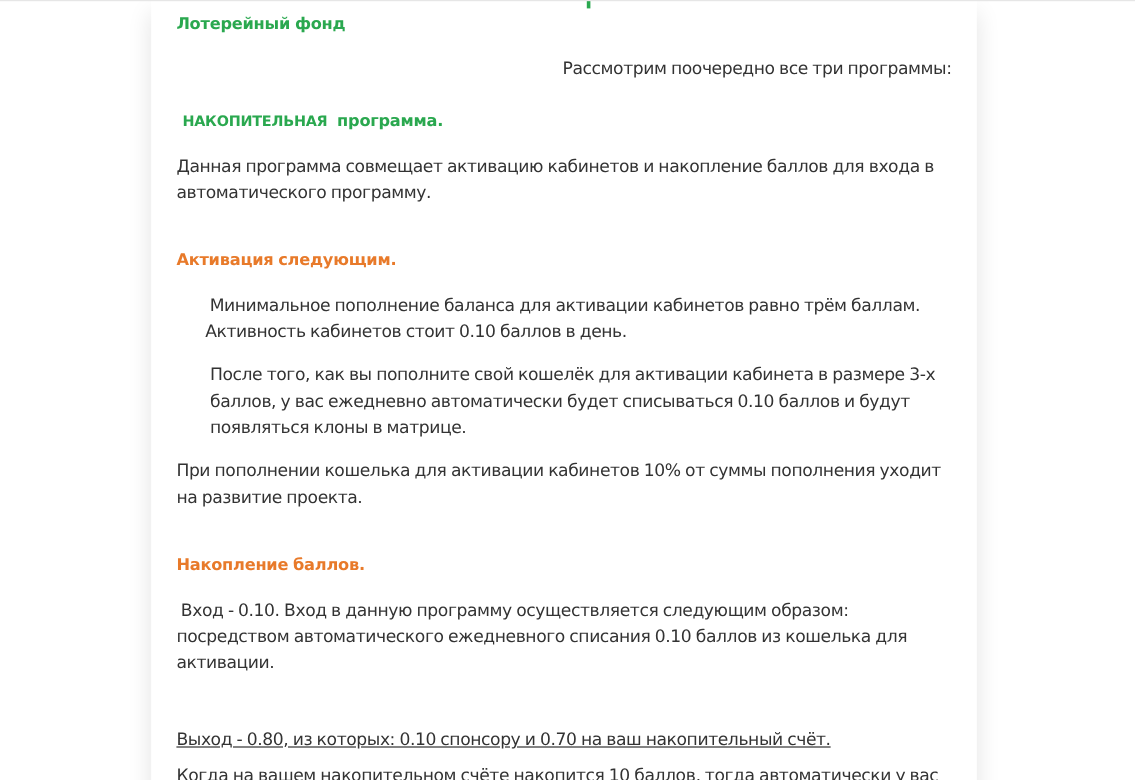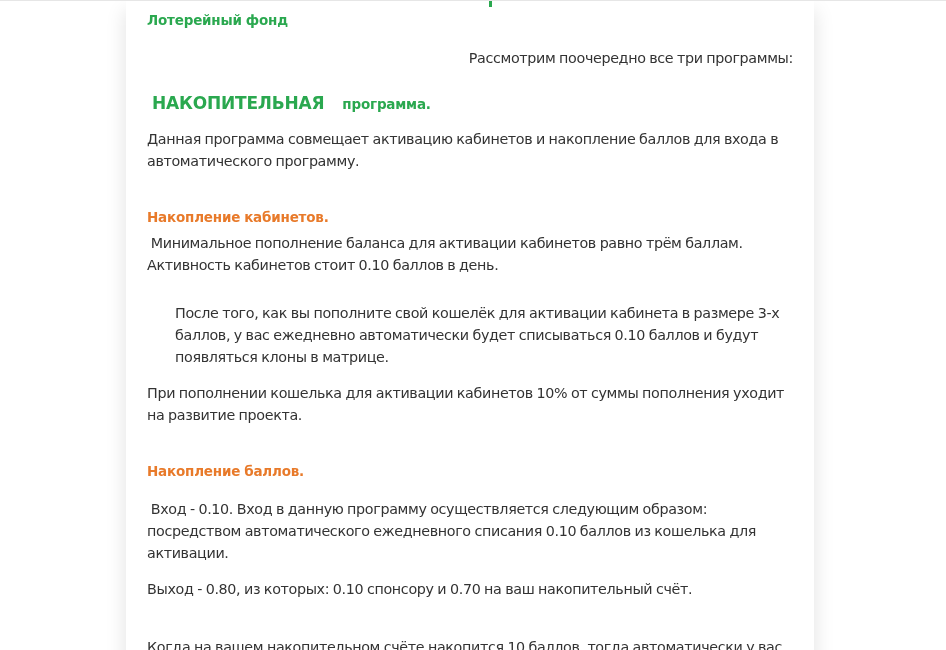--- a/index.html
+++ b/index.html
@@ -66,22 +66,22 @@
     width: 646px;
     text-align: right;
   }
   .program-title {
     position: absolute;
     top: 93px;
     left: 5px;
     color: #2aa84f;
     font-weight: bold;
   }
-  .program-title .big { font-size: 17px; letter-spacing: -0.2px; }
-  .program-title .small { font-size: 13.5px; margin-left: 18px; letter-spacing: -0.2px; }
+  .program-title .big { font-size: 12px; letter-spacing: -0.2px; }
+  .program-title .small { font-size: 13.5px; margin-left: 8px; letter-spacing: -0.2px; }
   .para {
     position: absolute;
     left: 0;
     width: 650px;
     line-height: 22px;
   }
   .orange-head {
     position: absolute;
     left: 0;
     color: #e87a2a;
@@ -105,26 +105,26 @@
     <div class="green-title">Лотерейный фонд</div>
 
     <div class="intro">Рассмотрим поочередно все три программы:</div>
 
     <div class="program-title">
       <span class="big">НАКОПИТЕЛЬНАЯ</span><span class="small">программа.</span>
     </div>
 
     <div class="para" style="top:128px;">Данная программа совмещает активацию кабинетов  и накопление баллов для входа в автоматического программу.</div>
 
-    <div class="orange-head" style="top:209px;">Накопление кабинетов.</div>
+    <div class="orange-head" style="top:209px;">Активация следующим.</div>
 
-    <div class="para" style="top:232px; white-space:pre-wrap;"> Минимальное пополнение баланса для активации кабинетов равно трём баллам. Активность кабинетов стоит 0.10 баллов в день.</div>
+    <div class="para" style="top:244px; white-space:pre-wrap;margin-left:24px;"> Минимальное пополнение баланса для активации кабинетов равно трём баллам. Активность кабинетов стоит 0.10 баллов в день.</div>
     <div class="para" style="top:302px;margin-left:28px;">После того, как вы пополните свой кошелёк для активации кабинета в размере 3-х баллов, у вас ежедневно автоматически будет списываться 0.10 баллов и будут появляться клоны в матрице.</div>
     <div class="para" style="top:382px;">При пополнении кошелька для активации кабинетов 10% от суммы пополнения уходит на развитие проекта.</div>
 
     <div class="orange-head" style="top:463px;">Накопление баллов.</div>
 
     <div class="para" style="top:498px; white-space:pre-wrap;"> Вход - 0.10. Вход в данную программу осуществляется следующим образом: посредством автоматического ежедневного списания 0.10 баллов из кошелька для активации.</div>
-    <div class="para" style="top:578px;">Выход - 0.80, из которых: 0.10 спонсору и 0.70 на ваш накопительный счёт.</div>
+    <div class="para" style="top:606px;text-decoration:underline;">Выход - 0.80, из которых: 0.10 спонсору и 0.70 на ваш накопительный счёт.</div>
     <div class="para" style="top:636px; white-space:nowrap;">Когда на вашем накопительном счёте накопится 10 баллов, тогда автоматически у вас</div>
 
   </div>
 </div>
 
 </body></html>

